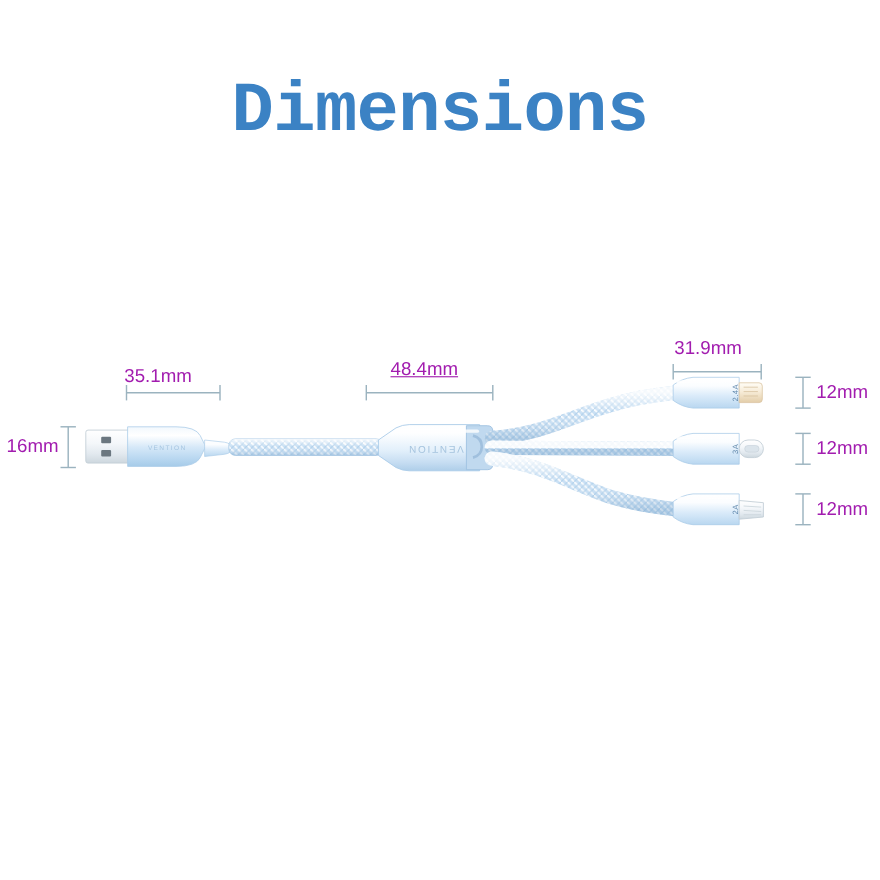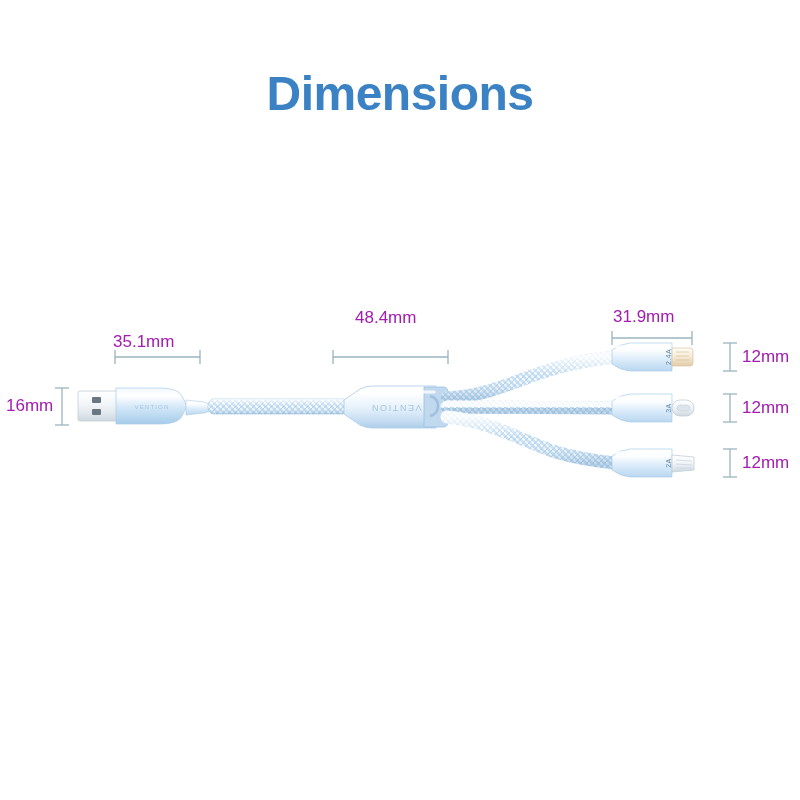--- a/index.html
+++ b/index.html
@@ -19,23 +19,23 @@
     inset: 0;
     width: 800px;
     height: 800px;
   }
   .page-title {
     position: absolute;
     left: 0;
     top: 66px;
     width: 800px;
     text-align: center;
-    font-family: Liberation Sans, sans-serif;
+    font-family: Liberation Mono, monospace;
     font-weight: bold;
-    font-size: 48px;
+    font-size: 64px;
     letter-spacing: -0.5px;
     color: #3b82c4;
     user-select: none;
   }
   .dim-label {
     position: absolute;
     font-family: "Liberation Sans", sans-serif;
     font-size: 17px;
     color: #a21caf;
     white-space: nowrap;
@@ -240,21 +240,21 @@
         <line x1="723" y1="449" x2="737" y2="449"></line>
         <line x1="723" y1="477" x2="737" y2="477"></line>
       </g>
     </g>
   </svg>
 
   <div class="dim-label" style="left:6px; top:396px;text-align:center;">16mm</div>
 
   <div class="dim-label" style="left:113px; top:332px;">35.1mm</div>
 
-  <div class="dim-label" style="left:355px; top:308px;">48.4mm</div>
+  <div class="dim-label" style="left:355px; top:326px;text-decoration:underline;">48.4mm</div>
 
   <div class="dim-label" style="left:613px; top:307px;">31.9mm</div>
 
   <div class="dim-label" style="left:742px; top:347px;">12mm</div>
 
   <div class="dim-label" style="left:742px; top:398px;">12mm</div>
 
   <div class="dim-label" style="left:742px; top:453px;">12mm</div>
 
 </div>

